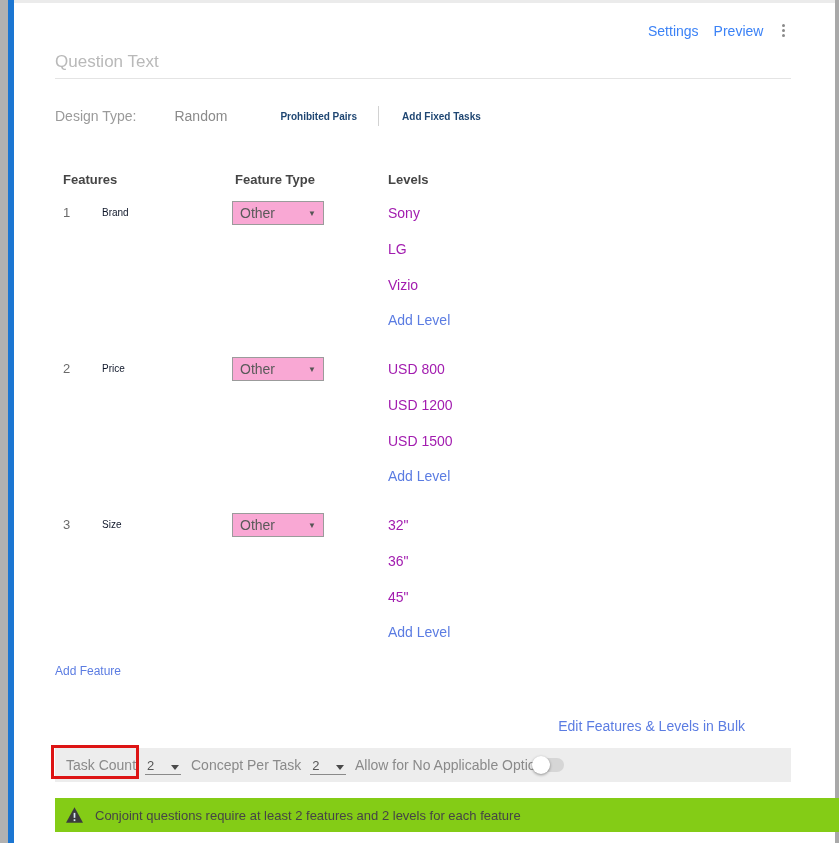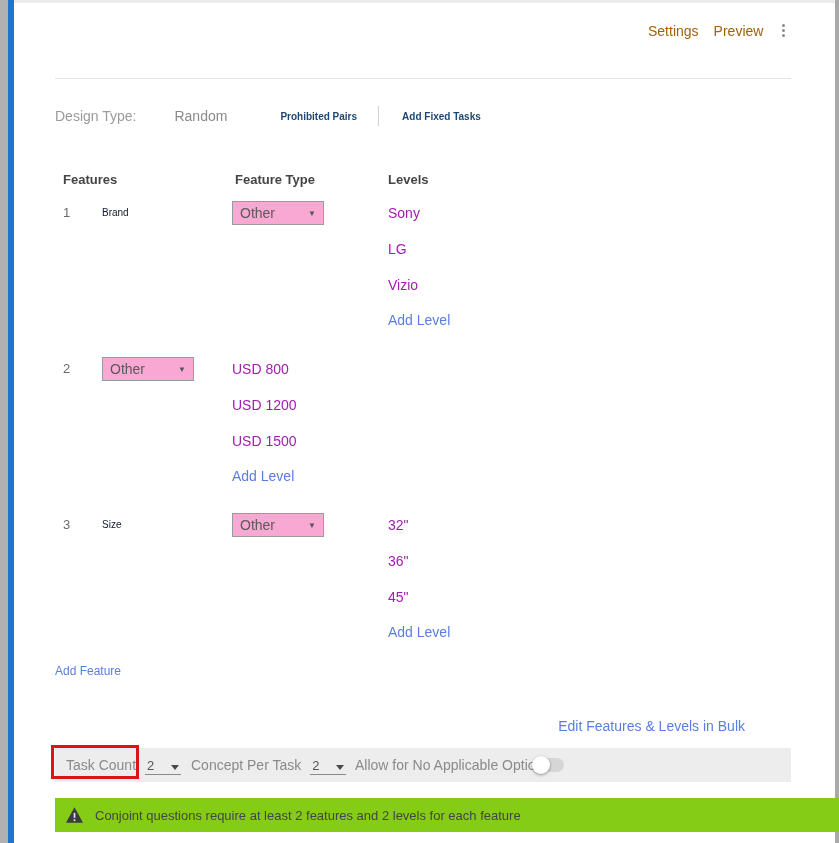--- a/index.html
+++ b/index.html
@@ -7,21 +7,21 @@
   .page { position:relative; width:839px; height:843px; background:#fff; overflow:hidden; }
 
   
   .strip-outer { position:absolute; left:0; top:0; width:8px; height:100%; background:#b1b1b1; }
   .strip-blue  { position:absolute; left:8px; top:0; width:6px; height:100%; background:#1b76d2; }
   .strip-right { position:absolute; right:0; top:0; width:4px; height:100%; background:#a9a9a9; }
   .strip-top   { position:absolute; left:14px; right:4px; top:0; height:3px; background:#ebebeb; }
 
   
   .header-actions { position:absolute; top:22px; left:648px; display:flex; align-items:center; gap:15px;
-                    font-size:14px; color:#a16207; }
+                    font-size:14px; color:#3b82f6; }
   .header-actions .hlink { cursor:pointer; }
   .kebab { display:flex; flex-direction:column; gap:2px; padding:2px 4px; cursor:pointer; }
   .kebab i { width:3px; height:3px; border-radius:50%; background:#8a8a8a; }
 
   
   .question { position:absolute; left:55px; top:52px; width:500px; font-size:17px; color:#b9b9b9; cursor:text; }
   .q-line   { position:absolute; left:55px; top:78px; width:736px; height:1px; background:#e4e4e4; }
 
   
   .design-row { position:absolute; left:55px; top:104px; height:24px; display:flex; align-items:center; font-size:14px; }
@@ -89,20 +89,21 @@
   <div class="header-actions">
     <span class="hlink">Settings</span>
     <span class="hlink">Preview</span>
     <span class="kebab">
         <i></i>
         <i></i>
         <i></i>
       </span>
   </div>
 
+  <div class="question">Question Text</div>
   <div class="q-line"></div>
 
   <div class="design-row">
     <span class="d-label">Design Type:</span>
     <span class="d-value">Random</span>
     <span class="navy-link pp">Prohibited Pairs</span>
     <span class="vdiv"></span>
     <span class="navy-link aft">Add Fixed Tasks</span>
   </div>
 
@@ -124,20 +125,21 @@
     <div class="f-levels">
       <div class="level">Sony</div>
       <div class="level">LG</div>
       <div class="level">Vizio</div>
       <div><span class="add-level">Add Level</span></div>
     </div>
   </div>
 
   <div class="feature f2">
     <div class="f-index">2</div>
+    <div class="f-name">Price</div>
     <div class="f-type">
       <div class="select-box">
         <span>Other</span>
         <span class="caret-icon">▼</span>
       </div>
     </div>
     <div class="f-levels">
       <div class="level">USD 800</div>
       <div class="level">USD 1200</div>
       <div class="level">USD 1500</div>

